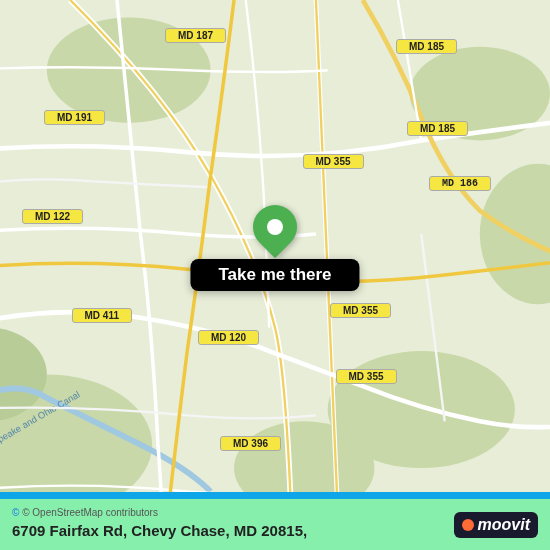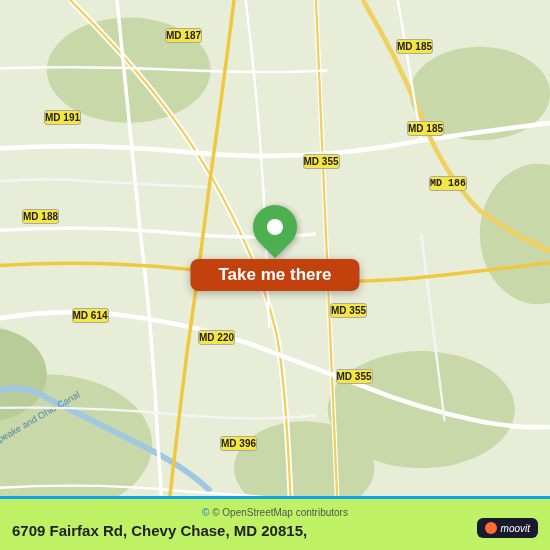--- a/index.html
+++ b/index.html
@@ -27,25 +27,24 @@
       top: 0;
       left: 0;
     }
 
     
     #info-bar {
       position: absolute;
       bottom: 0;
       left: 0;
       right: 0;
-      background: #bef264;
+      background: #86efac;
       padding: 8px 12px 10px 12px;
-      border-top: 3px solid #0ea5e9;
+      border-top: 7px solid #0ea5e9;
       z-index: 10;
-      text-align: center;
     }
 
     #openstreetmap-attribution {
       font-size: 10px;
       color: #555;
       margin-bottom: 4px;
     }
 
     #address-line {
       font-size: 15px;
@@ -79,32 +78,32 @@
     #moovit-dot {
       width: 12px;
       height: 12px;
       background: #ff6b35;
       border-radius: 50%;
       display: inline-block;
     }
 
     #moovit-text {
       color: white;
-      font-size: 10px;
-      font-weight: normal;
+      font-size: 16px;
+      font-weight: bold;
       font-style: italic;
     }
 
     
     #take-me-there-btn {
       position: absolute;
       top: 50%;
       left: 50%;
       transform: translate(-50%, -50%);
-      background: #c2410c;
+      background: #000000;
       color: white;
       border: none;
       border-radius: 8px;
       padding: 6px 28px;
       font-size: 17px;
       font-weight: 600;
       cursor: pointer;
       z-index: 10;
       box-shadow: 0 2px 8px rgba(0,0,0,0.3);
       white-space: nowrap;
@@ -140,21 +139,21 @@
     }
 
     
     .road-badge {
       position: absolute;
       background: #f5e642;
       border: 1px solid #aaa;
       border-radius: 3px;
       font-size: 10px;
       font-weight: bold;
-      padding: 1px 0;
+      padding: 1px 12px;
       color: #222;
       z-index: 5;
     }
   </style>
 </head>
 <body>
 
 <div id="map-container">
 
   <svg id="map-bg" viewBox="0 0 550 470" preserveAspectRatio="xMidYMid slice">
@@ -196,27 +195,27 @@
     <path d="M0 160 Q60 150 120 155 Q170 158 220 160" stroke="#f5f5f5" stroke-width="2" fill="none"></path>
 
     <path d="M0 230 Q100 220 200 230 Q260 235 310 240 Q360 242 420 235 Q480 228 550 220" stroke="#f0c840" stroke-width="3" fill="none"></path>
     <path d="M180 470 Q190 380 200 300 Q210 230 220 150 Q230 80 240 0" stroke="#f0c840" stroke-width="3" fill="none"></path>
   </svg>
 
   <div class="road-badge" style="top:5%;left:30%;">MD 187</div>
   <div class="road-badge" style="top:7%;left:72%;">MD 185</div>
   <div class="road-badge" style="top:22%;left:74%;">MD 185</div>
   <div class="road-badge" style="top:20%;left:8%;">MD 191</div>
-  <div class="road-badge" style="top:38%;left:4%;">MD 188</div>
+  <div class="road-badge" style="top:38%;left:4%;">MD 122</div>
   <div class="road-badge" style="top:32%;left:78%;font-family:Liberation Mono, monospace;">MD 186</div>
   <div class="road-badge" style="top:28%;left:55%;">MD 355</div>
   <div class="road-badge" style="top:55%;left:60%;">MD 355</div>
   <div class="road-badge" style="top:67%;left:61%;">MD 355</div>
-  <div class="road-badge" style="top:56%;left:13%;">MD 614</div>
-  <div class="road-badge" style="top:60%;left:36%;">MD 220</div>
+  <div class="road-badge" style="top:56%;left:13%;">MD 411</div>
+  <div class="road-badge" style="top:60%;left:36%;">MD 120</div>
   <div class="road-badge" style="top:72%;left:40%;margin-top:40px;">MD 396</div>
 
   <div id="map-pin">
     <div id="pin-circle">
       <div id="pin-inner"></div>
     </div>
   </div>
 
   <button id="take-me-there-btn">Take me there</button>
 

